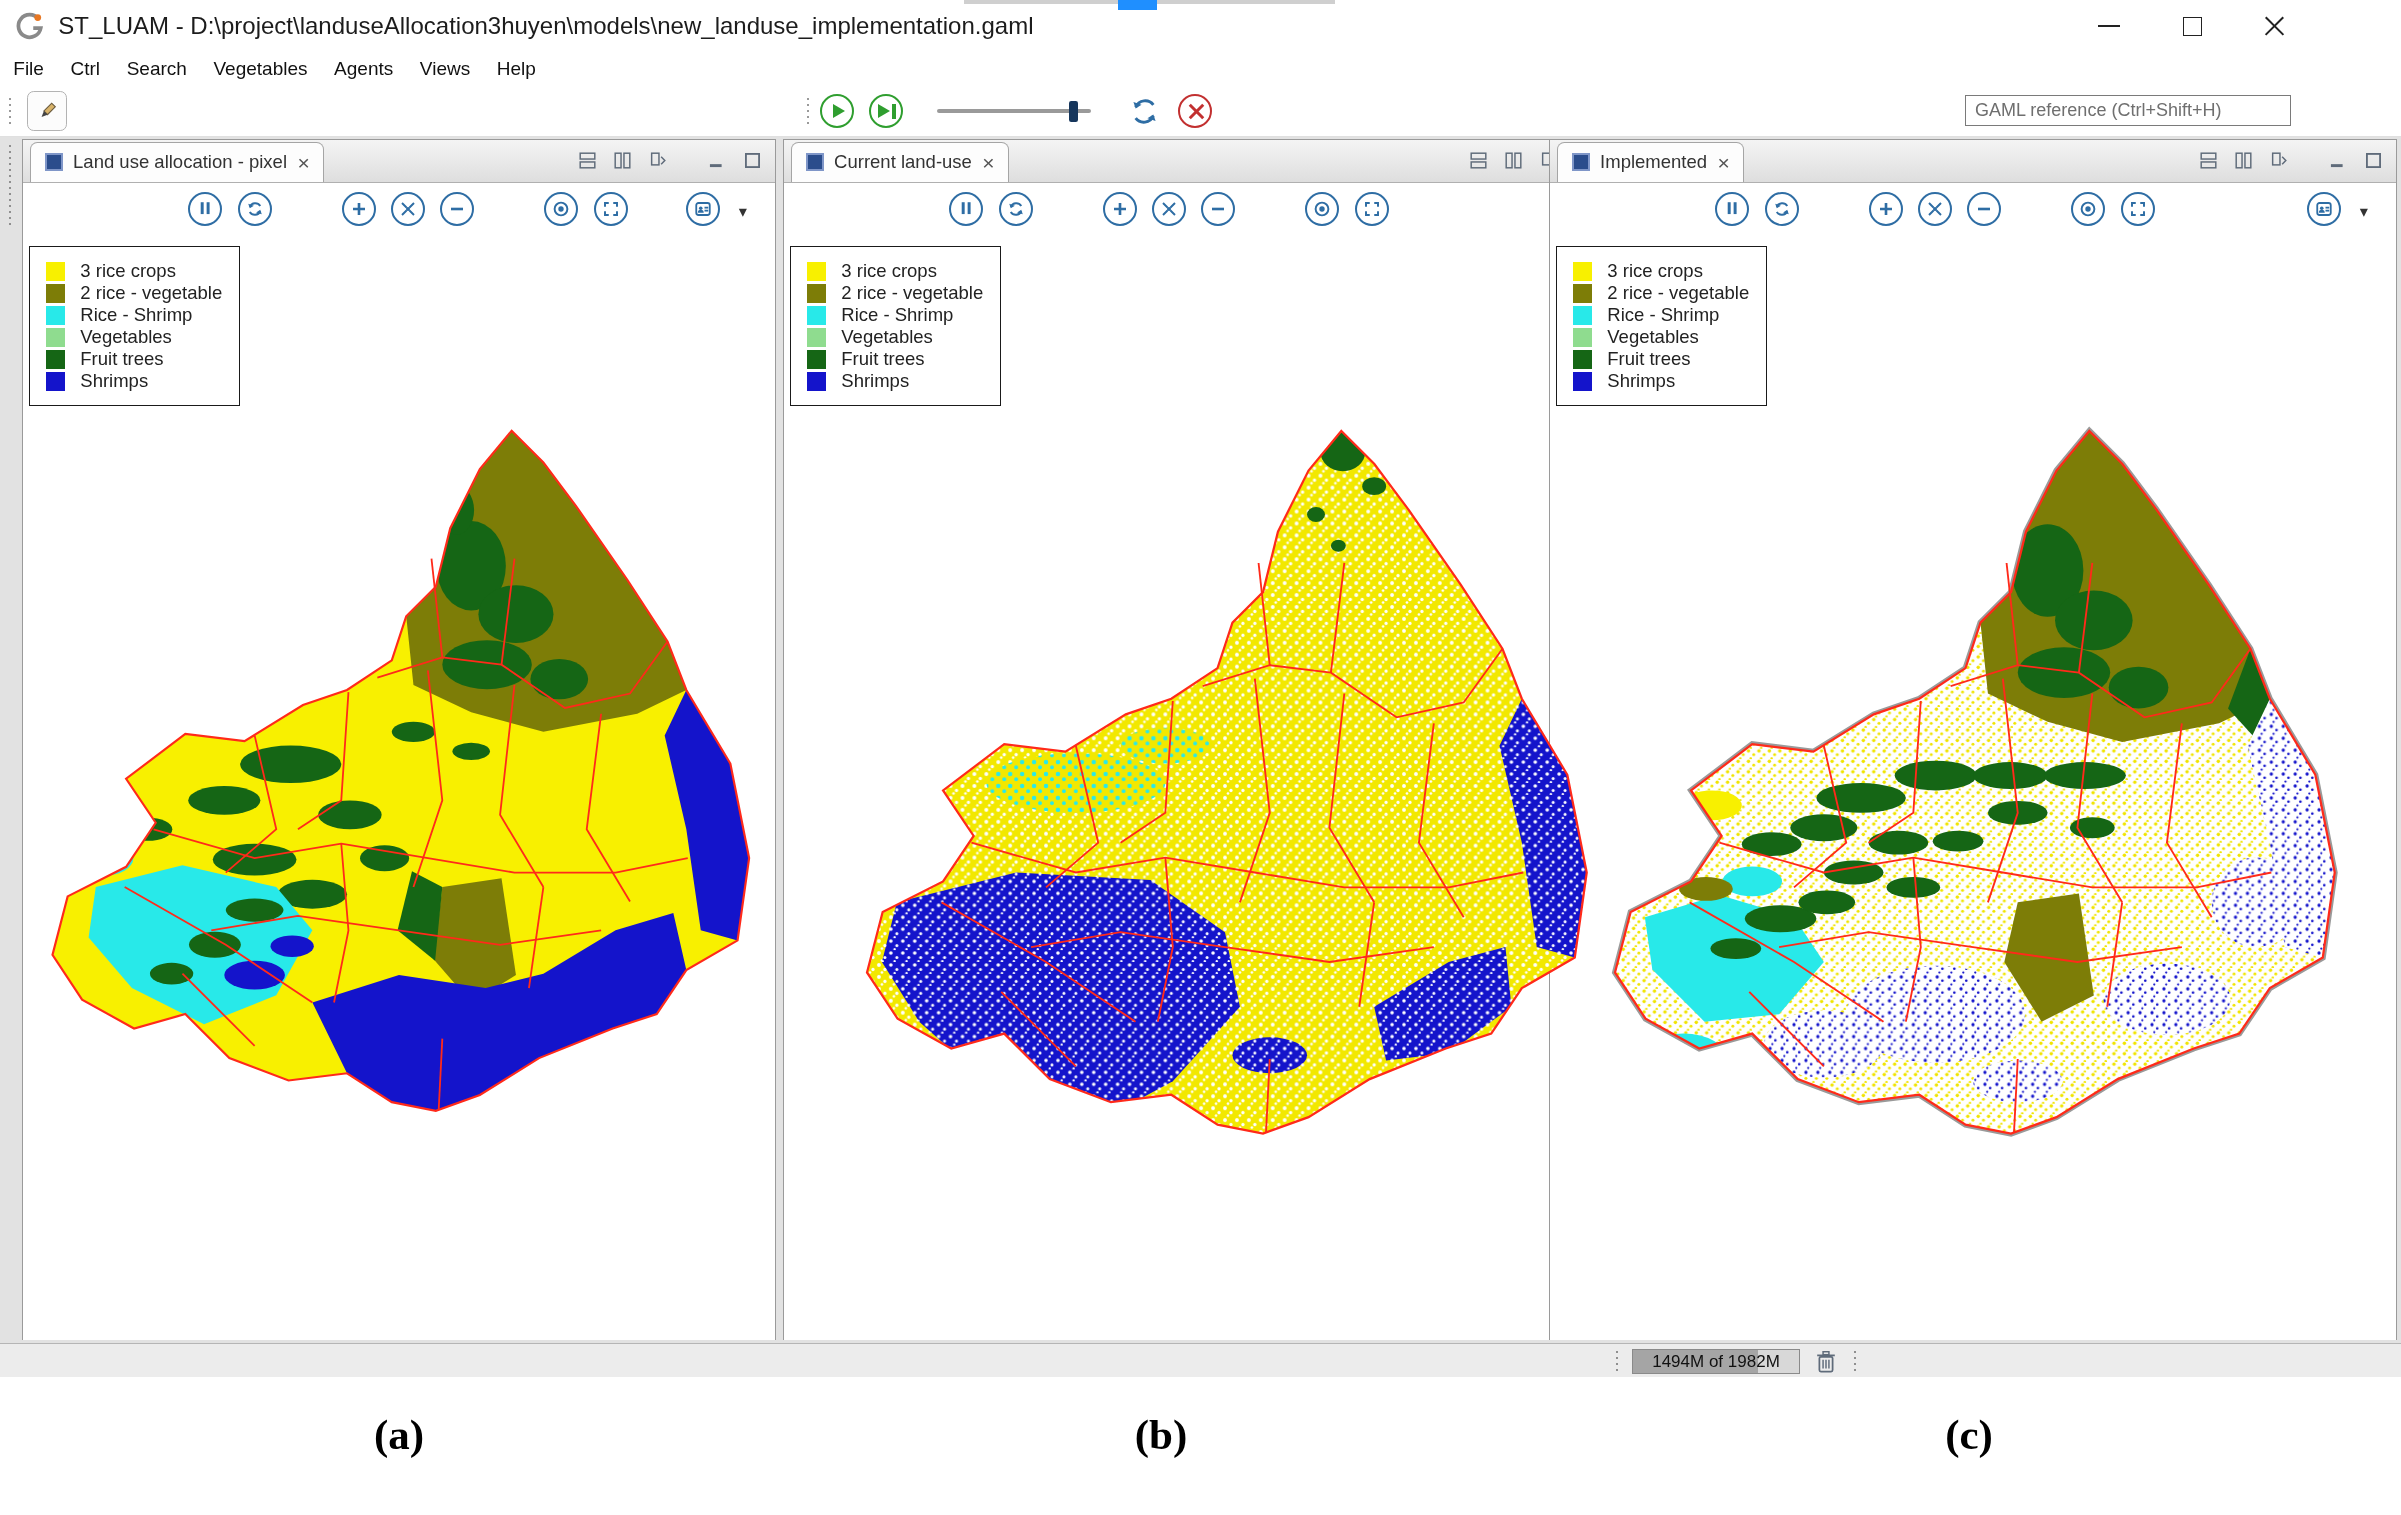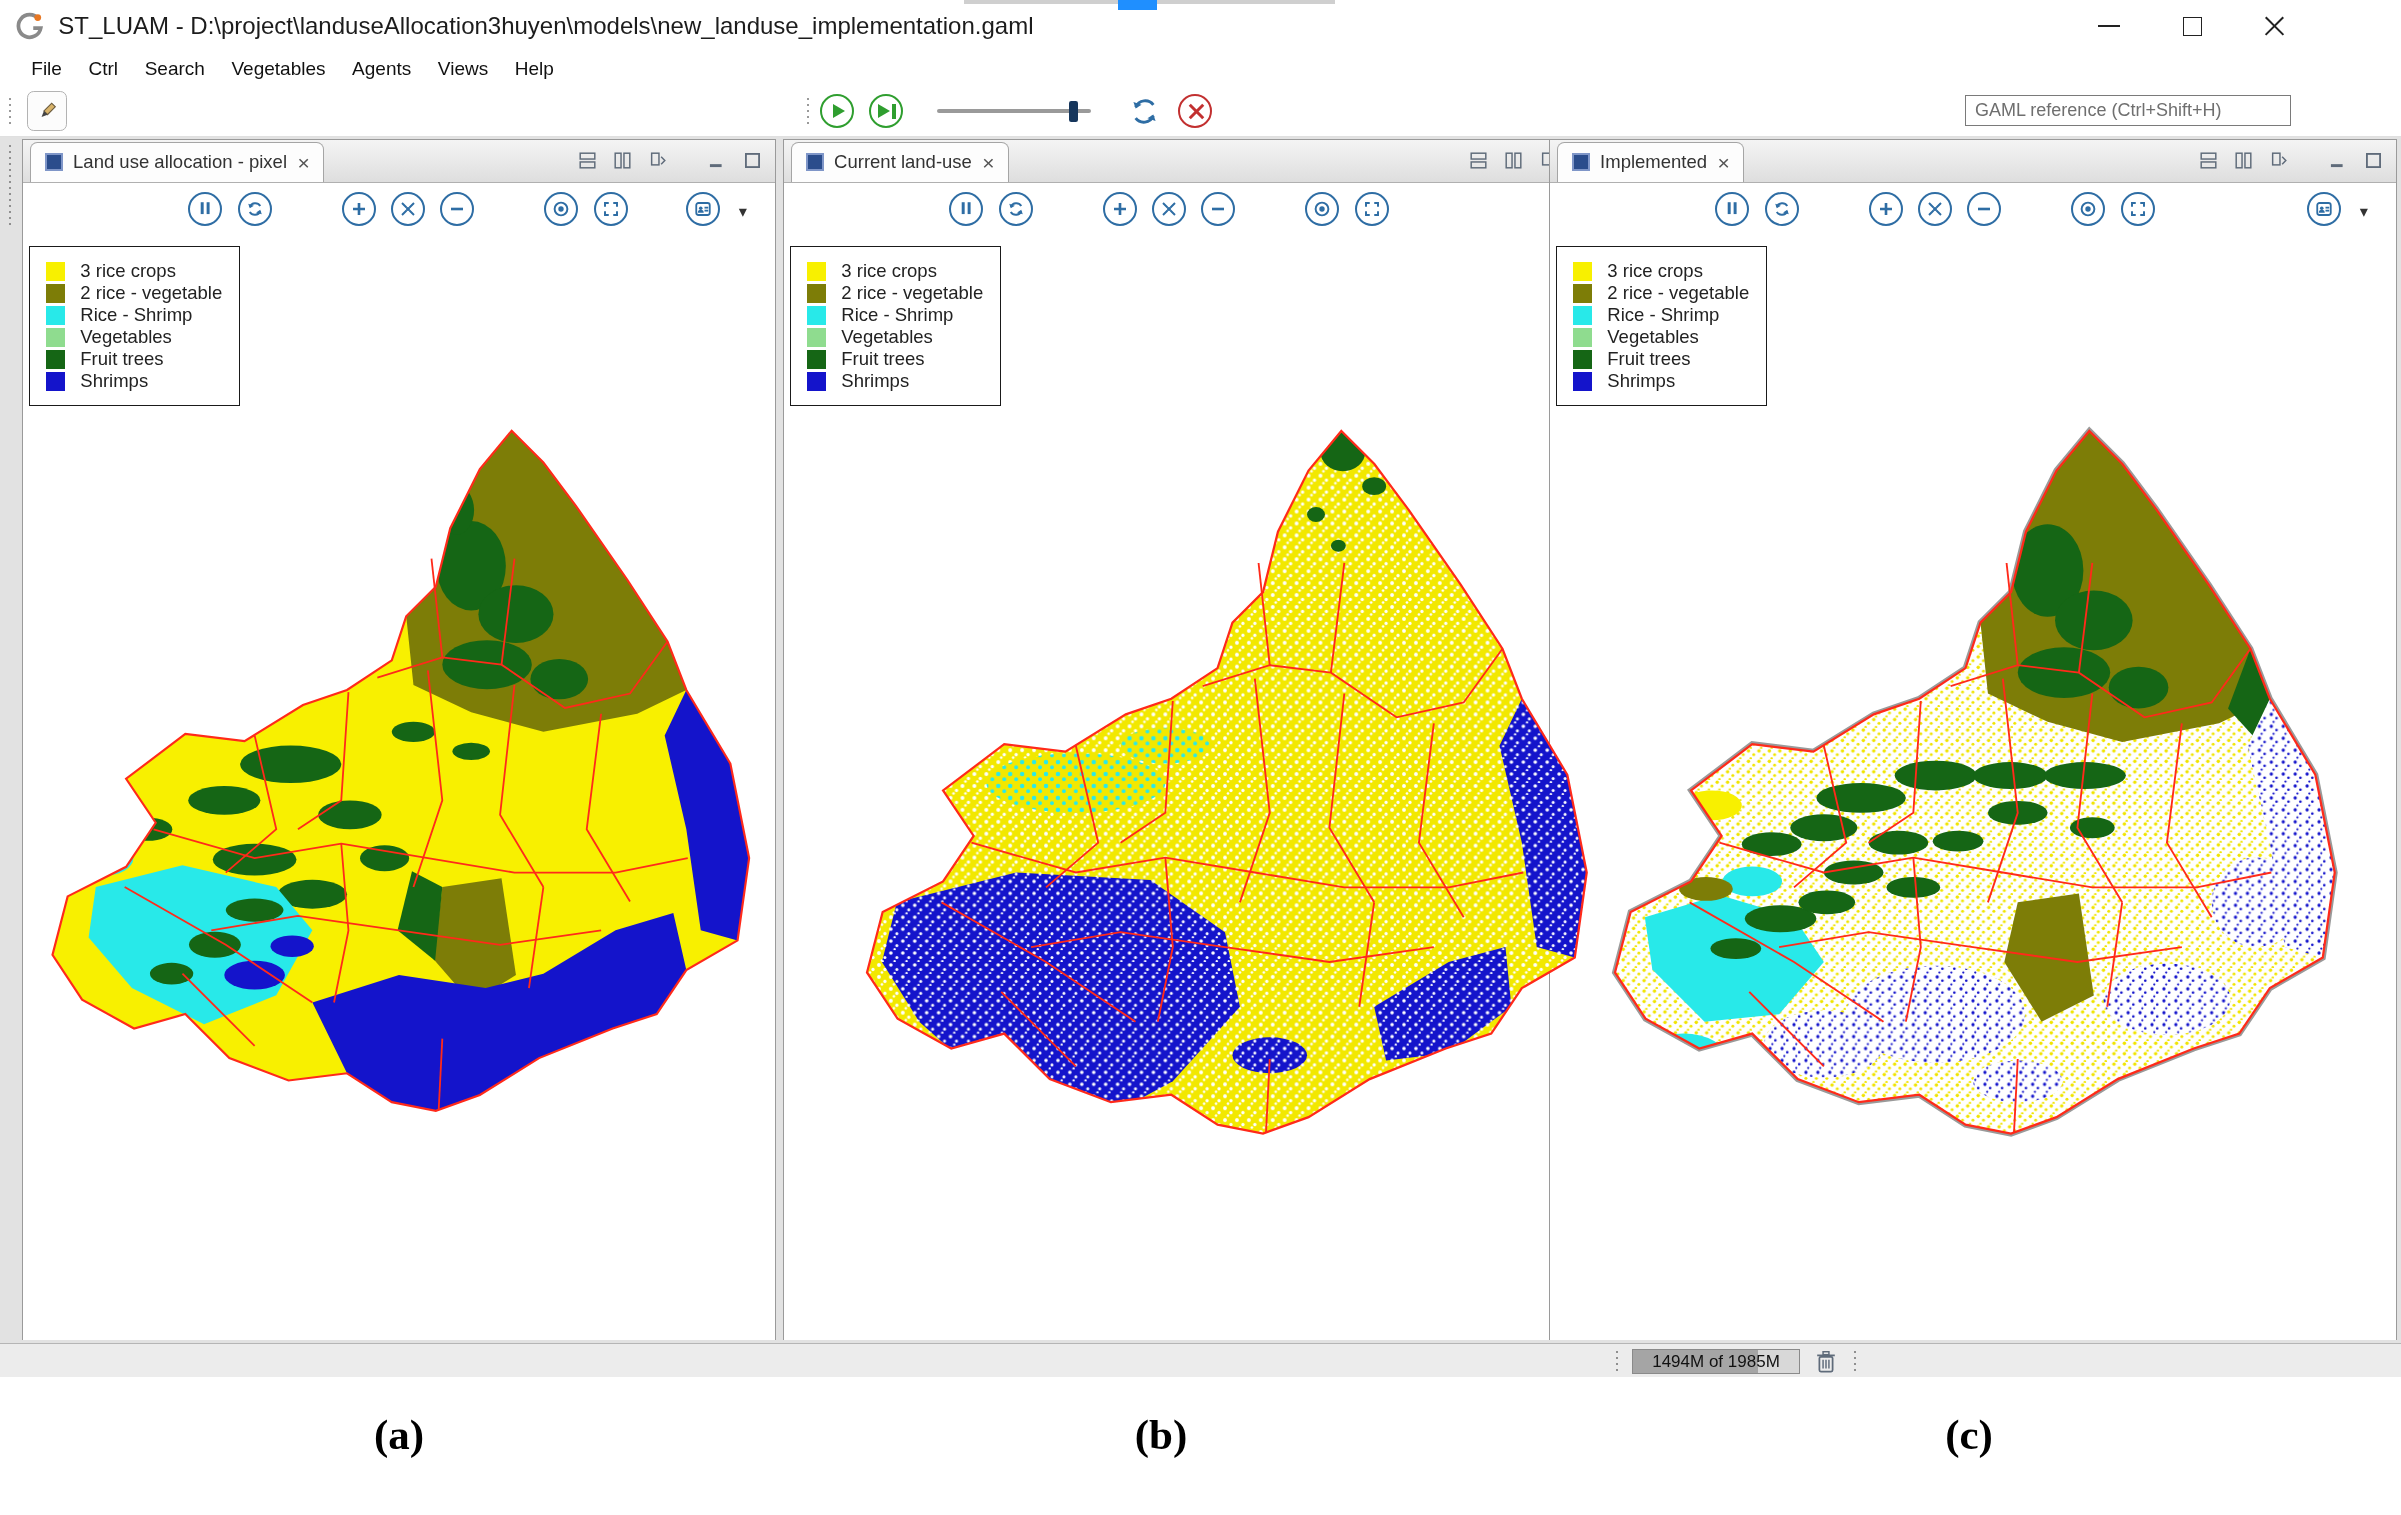--- a/index.html
+++ b/index.html
@@ -14,21 +14,21 @@
   .peek-blue { position:absolute; left:1118px; top:0; width:39px; height:9.6px; background:#1f8fff; }
   .win-controls { position:absolute; right:111px; top:0; height:52px; display:flex; align-items:center; gap:53px; }
   .wc { width:30px; height:30px; display:flex; align-items:center; justify-content:center; cursor:default; }
   .wc-min i { display:block; width:22px; height:2.2px; background:#222; }
   .wc-max i { display:block; width:19px; height:19px; border:1.9px solid #222; }
   .wc-close { position:relative; }
   .wc-close i, .wc-close i::after { content:""; position:absolute; display:block; width:25px; height:2.2px; background:#222; top:14px; left:2.2px; transform:rotate(45deg); }
   .wc-close i::after { top:0; left:0; transform:rotate(-90deg); }
 
   
-  .menubar { height:33px; display:flex; align-items:center; padding-left:18px; background:#fff; }
+  .menubar { height:33px; display:flex; align-items:center; background:#fff; }
   .menu-item { font-size:19px; color:#111; padding:1.5px 13.3px; cursor:default; }
 
   
   .toolbar { height:52px; position:relative; background:#fff; border-bottom:0.7px solid #e0e0e0; }
   .vhandle { position:absolute; top:11px; width:6px; height:31px;
              background-image:radial-gradient(circle,#9a9a9a 1.3px,transparent 1.5px);
              background-size:6px 6px; }
   .pencil-btn { position:absolute; left:27px; top:6px; width:40px; height:40px; border:0.7px solid #b3b3b3;
                 border-radius:6.7px; background:#fcfcfc; display:flex; align-items:center; justify-content:center; }
   .exp-pill { position:absolute; left:131px; top:9px; width:627px; height:34px; background:#000; border-radius:6px;
@@ -699,21 +699,21 @@
       </svg>
     </div>
   </div>
 </div>
 
 <div class="statusbar">
   <div class="mem-widget">
     <div class="shandle"></div>
     <div class="mem-box">
       <div class="mem-fill"></div>
-      <div class="mem-text">1494M of 1985M</div>
+      <div class="mem-text">1494M of 1982M</div>
     </div>
     <div class="trash-btn">
       <svg width="22" height="24" viewBox="0 0 30 32">
         <rect x="6" y="9" width="18" height="20" rx="2" fill="none" stroke="#5f6b7a" stroke-width="2.4"></rect>
         <line x1="3" y1="7" x2="27" y2="7" stroke="#5f6b7a" stroke-width="2.4"></line>
         <rect x="11" y="2" width="8" height="4" fill="none" stroke="#5f6b7a" stroke-width="2"></rect>
         <line x1="11" y1="13" x2="11" y2="25" stroke="#5f6b7a" stroke-width="2"></line>
         <line x1="15" y1="13" x2="15" y2="25" stroke="#5f6b7a" stroke-width="2"></line>
         <line x1="19" y1="13" x2="19" y2="25" stroke="#5f6b7a" stroke-width="2"></line>
       </svg>

